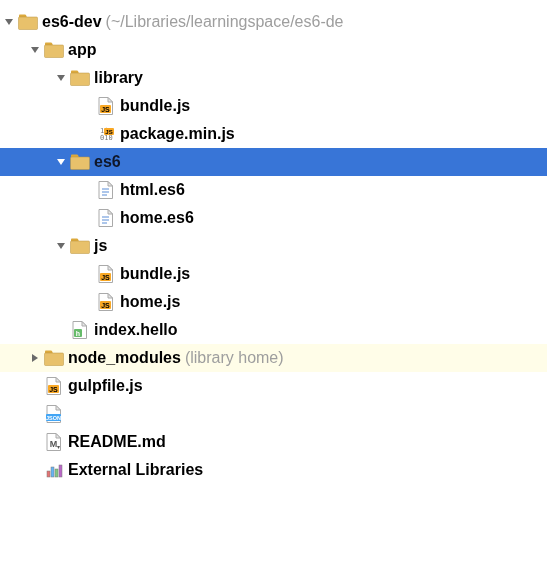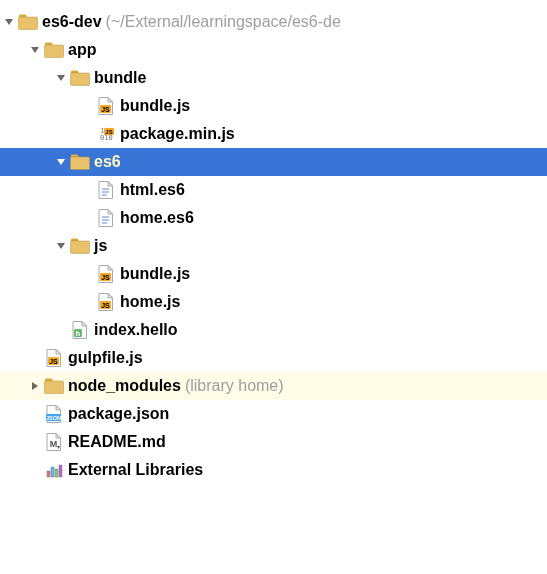--- a/index.html
+++ b/index.html
@@ -44,21 +44,21 @@
       height: 18px;
       display: inline-flex;
       align-items: center;
       justify-content: center;
       flex-shrink: 0;
       margin-right: 4px;
     }
     .label { font-weight: 700; }
     .label.bold { font-weight: 700; }
     .hint { color: #9e9e9e; font-weight: 400; margin-left: 4px; }
-    .selected .label { color: #fef9c3; }
+    .selected .label { color: #0f172a; }
 
     .folder-main { fill: #e8c16b; stroke: #b8933d; stroke-width: 0.5; }
     .folder-tab { fill: #dca93c; }
 
     .file-page { fill: #fff; stroke: #aaa; stroke-width: 1; }
     .file-fold { fill: #e8e8e8; stroke: #aaa; stroke-width: 1; }
 
     .js-badge { fill: #f9a825; }
     .json-badge { fill: #42a5f5; }
     .html-badge { fill: #66bb6a; }
@@ -75,21 +75,21 @@
           <polygon points="1,2 9,2 5,8" fill="#6a6a6a"></polygon>
         </svg>
       </span>
       <span class="icon">
         <svg width="20" height="16" viewBox="0 0 20 16">
     <path class="folder-tab" d="M1 3 L1 1.2 Q1 0.4 1.8 0.4 L7 0.4 Q7.6 0.4 8 1 L8.8 3 Z"></path>
     <rect class="folder-main" x="0.5" y="3" width="19" height="12.5" rx="1"></rect>
   </svg>
       </span>
       <span class="label bold">es6-dev</span>
-      <span class="hint">(~/External/learningspace/es6-de</span>
+      <span class="hint">(~/Libraries/learningspace/es6-de</span>
     </div>
     <div class="tree-row">
       <span class="indent-unit"></span>
       <span class="arrow">
         <svg viewBox="0 0 10 10">
           <polygon points="1,2 9,2 5,8" fill="#6a6a6a"></polygon>
         </svg>
       </span>
       <span class="icon">
         <svg width="20" height="16" viewBox="0 0 20 16">
@@ -106,21 +106,21 @@
         <svg viewBox="0 0 10 10">
           <polygon points="1,2 9,2 5,8" fill="#6a6a6a"></polygon>
         </svg>
       </span>
       <span class="icon">
         <svg width="20" height="16" viewBox="0 0 20 16">
     <path class="folder-tab" d="M1 3 L1 1.2 Q1 0.4 1.8 0.4 L7 0.4 Q7.6 0.4 8 1 L8.8 3 Z"></path>
     <rect class="folder-main" x="0.5" y="3" width="19" height="12.5" rx="1"></rect>
   </svg>
       </span>
-      <span class="label bold">bundle</span>
+      <span class="label bold">library</span>
     </div>
     <div class="tree-row">
       <span class="indent-unit"></span>
       <span class="indent-unit"></span>
       <span class="indent-unit"></span>
       <span class="arrow-spacer"></span>
       <span class="icon">
         <svg width="18" height="18" viewBox="0 0 18 18">
           <path class="file-page" d="M2 0.5 L11 0.5 L15.5 5 L15.5 17.5 L2 17.5 Z"></path>
     <path class="file-fold" d="M11 0.5 L11 5 L15.5 5 Z"></path>
@@ -246,61 +246,60 @@
       <span class="icon">
         <svg width="18" height="18" viewBox="0 0 18 18">
           <path class="file-page" d="M2 0.5 L11 0.5 L15.5 5 L15.5 17.5 L2 17.5 Z"></path>
     <path class="file-fold" d="M11 0.5 L11 5 L15.5 5 Z"></path>
     <rect class="html-badge" x="3" y="8" width="8" height="8" rx="1"></rect>
     <text x="7" y="14.5" font-size="7" font-weight="bold" fill="#fff" text-anchor="middle">h</text>
   </svg>
       </span>
       <span class="label">index.hello</span>
     </div>
+    <div class="tree-row highlighted">
+      <span class="indent-unit"></span>
+      <span class="arrow">
+        <svg viewBox="0 0 10 10">
+          <polygon points="2,1 8,5 2,9" fill="#6a6a6a"></polygon>
+        </svg>
+      </span>
+      <span class="icon">
+        <svg width="20" height="16" viewBox="0 0 20 16">
+    <path class="folder-tab" d="M1 3 L1 1.2 Q1 0.4 1.8 0.4 L7 0.4 Q7.6 0.4 8 1 L8.8 3 Z"></path>
+    <rect class="folder-main" x="0.5" y="3" width="19" height="12.5" rx="1"></rect>
+  </svg>
+      </span>
+      <span class="label bold">node_modules</span>
+      <span class="hint">(library home)</span>
+    </div>
     <div class="tree-row">
       <span class="indent-unit"></span>
       <span class="arrow-spacer"></span>
       <span class="icon">
         <svg width="18" height="18" viewBox="0 0 18 18">
           <path class="file-page" d="M2 0.5 L11 0.5 L15.5 5 L15.5 17.5 L2 17.5 Z"></path>
     <path class="file-fold" d="M11 0.5 L11 5 L15.5 5 Z"></path>
     <rect class="js-badge" x="3" y="8" width="11" height="8" rx="1"></rect>
     <text x="8.5" y="14.5" font-size="7" font-weight="bold" fill="#000" text-anchor="middle">JS</text>
   </svg>
       </span>
       <span class="label">gulpfile.js</span>
     </div>
-    <div class="tree-row highlighted">
-      <span class="indent-unit"></span>
-      <span class="arrow">
-        <svg viewBox="0 0 10 10">
-          <polygon points="2,1 8,5 2,9" fill="#6a6a6a"></polygon>
-        </svg>
-      </span>
-      <span class="icon">
-        <svg width="20" height="16" viewBox="0 0 20 16">
-    <path class="folder-tab" d="M1 3 L1 1.2 Q1 0.4 1.8 0.4 L7 0.4 Q7.6 0.4 8 1 L8.8 3 Z"></path>
-    <rect class="folder-main" x="0.5" y="3" width="19" height="12.5" rx="1"></rect>
-  </svg>
-      </span>
-      <span class="label bold">node_modules</span>
-      <span class="hint">(library home)</span>
-    </div>
     <div class="tree-row">
       <span class="indent-unit"></span>
       <span class="arrow-spacer"></span>
       <span class="icon">
         <svg width="18" height="18" viewBox="0 0 18 18">
           <path class="file-page" d="M2 0.5 L11 0.5 L15.5 5 L15.5 17.5 L2 17.5 Z"></path>
     <path class="file-fold" d="M11 0.5 L11 5 L15.5 5 Z"></path>
     <rect class="json-badge" x="1" y="9" width="15" height="7" rx="1"></rect>
     <text x="8.5" y="14.5" font-size="5.5" font-weight="bold" fill="#fff" text-anchor="middle">JSON</text>
   </svg>
       </span>
-      <span class="label">package.json</span>
     </div>
     <div class="tree-row">
       <span class="indent-unit"></span>
       <span class="arrow-spacer"></span>
       <span class="icon">
         <svg width="18" height="18" viewBox="0 0 18 18">
           <path class="file-page" d="M2 0.5 L11 0.5 L15.5 5 L15.5 17.5 L2 17.5 Z"></path>
     <path class="file-fold" d="M11 0.5 L11 5 L15.5 5 Z"></path>
     <text x="8.5" y="14" font-size="9" font-weight="bold" fill="#555" text-anchor="middle">M</text>
     <polygon points="12,13 15,13 13.5,16" fill="#555"></polygon>

